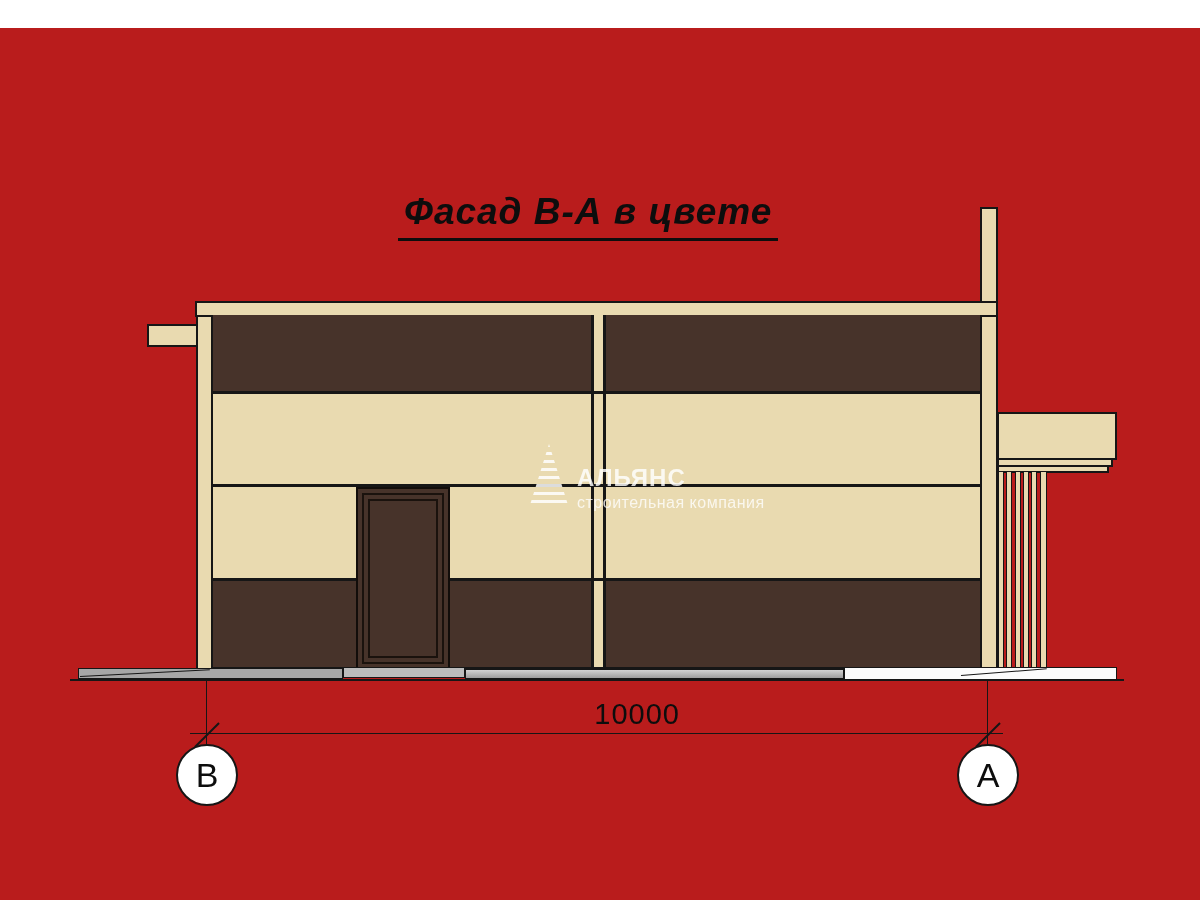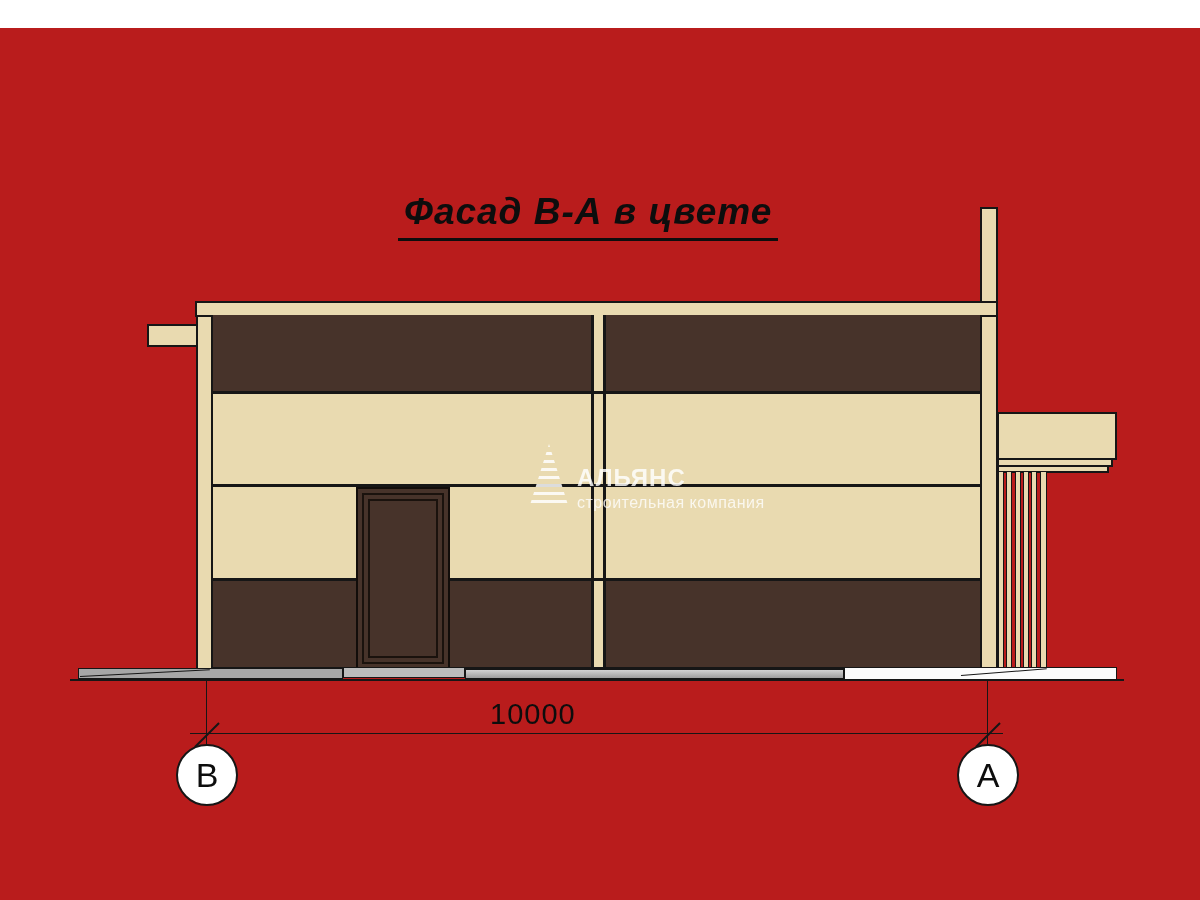--- a/index.html
+++ b/index.html
@@ -63,21 +63,21 @@
   #ground-line{left:70px;top:651px;width:1054px;height:0;border-top:2.5px solid #161616;}
 
   
   .axis-vline{top:652px;width:0;height:65px;border-left:1.5px solid #161616;}
   #axis-vline-b{left:206px;}
   #axis-vline-a{left:987px;}
   #dim-line{left:190px;top:705px;width:813px;height:0;border-top:1.5px solid #161616;}
   .tick{width:34px;height:0;border-top:2.5px solid #161616;transform:rotate(-45deg);}
   #tick-b{left:190px;top:706px;}
   #tick-a{left:971px;top:706px;}
-  #dim-text{left:490px;top:670px;width:190px;text-align:left;
+  #dim-text{left:490px;top:670px;width:190px;text-align:right;
             font-size:29px;color:#0d0d0d;letter-spacing:1px;}
   .axis-circle{
     top:716px;width:62px;height:62px;border-radius:50%;
     border:2.5px solid #161616;background:#ffffff;
     display:flex;align-items:center;justify-content:center;
     font-size:34px;color:#0d0d0d;
   }
   #axis-circle-b{left:176px;}
   #axis-circle-a{left:957px;}
 

